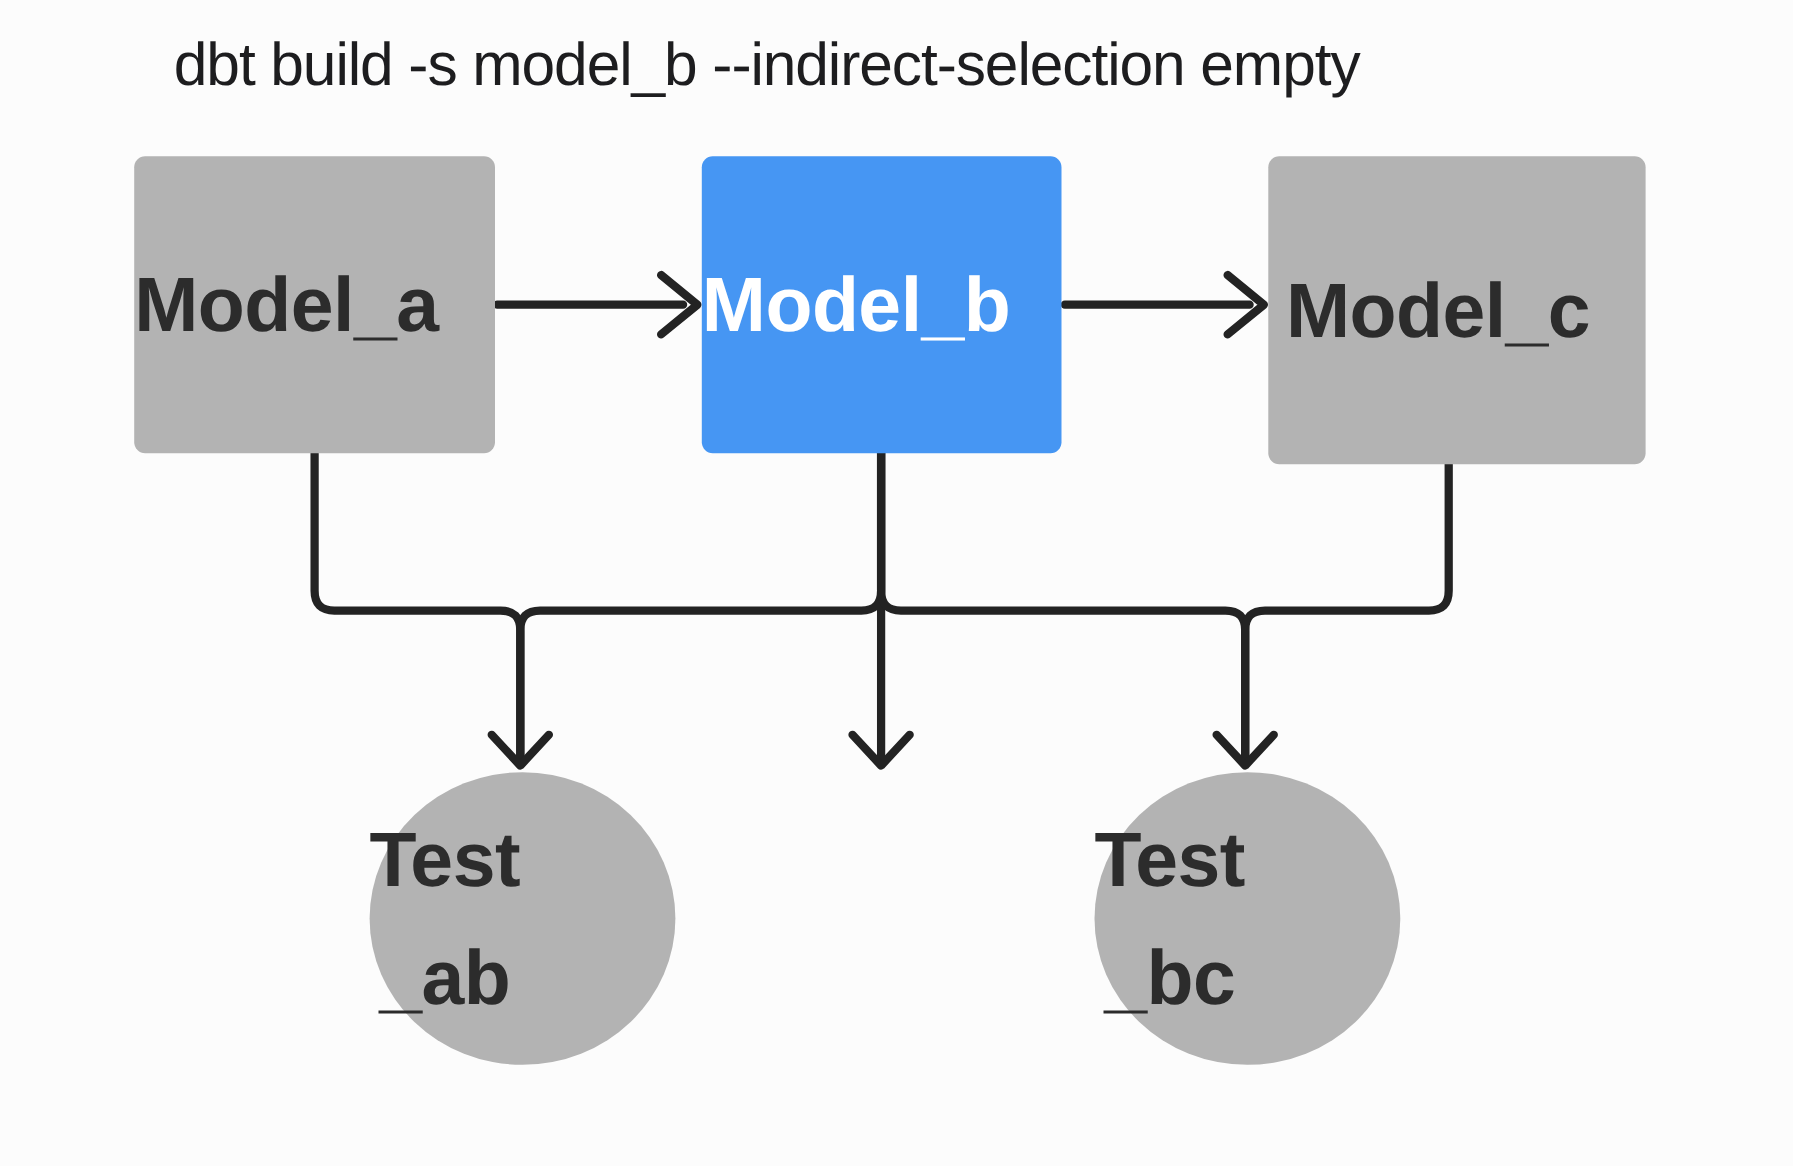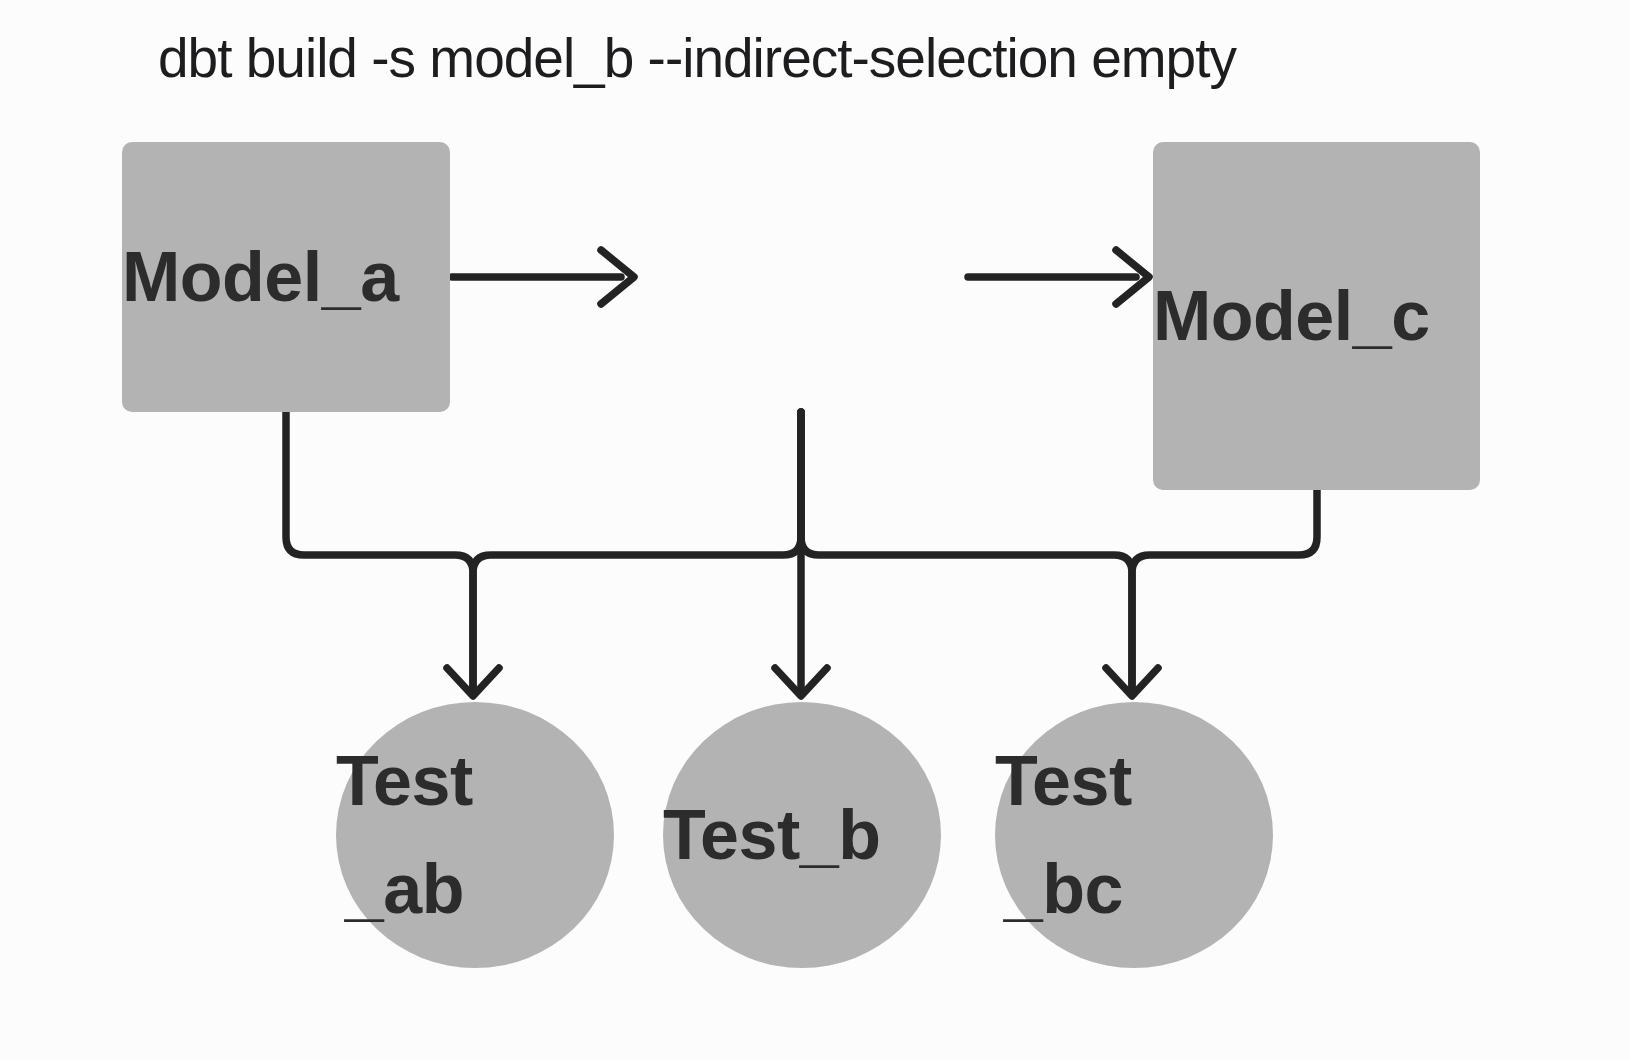--- a/index.html
+++ b/index.html
@@ -49,21 +49,21 @@
     color: var(--label-on-selected, #ffffff);
   }
   .node-circle {
     border-radius: 50%;
     text-align: center;
     white-space: pre-line;
     line-height: 1.55;
   }
   .box-a { left: 122px; top: 142px; width: 328px; height: 270px; }
   .box-b { left: 638px; top: 142px; width: 327px; height: 270px; }
-  .box-c { left: 1153px; top: 142px; width: 327px; height: 348px; }
+  .box-c { left: 1153px; top: 142px; width: 327px; height: 280px; padding-left: 16px; }
   .circ-ab { left: 336px; top: 702px; width: 278px; height: 266px; }
   .circ-b  { left: 663px; top: 702px; width: 278px; height: 266px; }
   .circ-bc { left: 995px; top: 702px; width: 278px; height: 266px; }
 </style>
 </head>
 <body>
 
 <div class="canvas">
 
   <div class="title">dbt build -s model_b --indirect-selection empty</div>
@@ -87,29 +87,29 @@
     <path d="M 1317 412 L 1317 537 Q 1317 555 1299 555 L 1150 555 Q 1132 555 1132 573 L 1132 692"></path>
 
     <path d="M 447 668 L 473 696 L 499 668"></path>
     <path d="M 775 668 L 801 696 L 827 668"></path>
     <path d="M 1106 668 L 1132 696 L 1158 668"></path>
   </svg>
 
   <div class="node node-box box-a">
     <span>Model_a</span>
   </div>
+  <div class="node node-box selected box-b">
+    <span>Model_b</span>
+  </div>
   <div class="node node-box box-c">
     <span>Model_c</span>
   </div>
 
   <div class="node node-circle circ-ab">
     <span>Test
 _ab</span>
-  </div>
-  <div class="node node-circle circ-b">
-    <span>Test_b</span>
   </div>
   <div class="node node-circle circ-bc">
     <span>Test
 _bc</span>
   </div>
 
 </div>
 
 </body></html>

